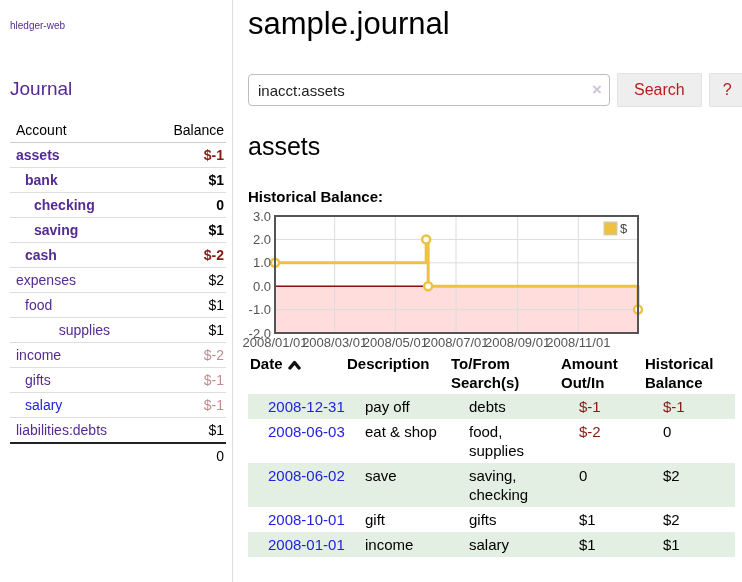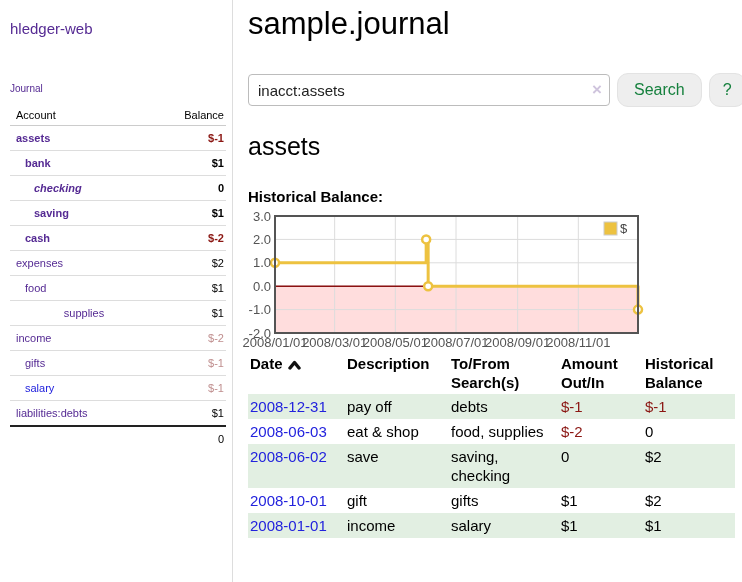--- a/index.html
+++ b/index.html
@@ -8,57 +8,57 @@
     --chart-axis-text:#545454; --button-bg:#eeeeee;
   }
   *{box-sizing:border-box;}
   html,body{margin:0;padding:0;background:#fff;color:#000;
     font-family:"Liberation Sans",sans-serif;font-size:15px;}
   .page{width:742px;height:582px;display:flex;overflow:hidden;background:#fff;}
 
   
   .sidebar{width:233px;flex:0 0 233px;border-right:1px solid var(--divider-gray);
     padding:8px 8px 0 10px;}
-  .app-title{color:var(--accent-purple);font-size:15px;text-decoration:none;display:inline-block;margin-top:12px;}
-  .journal-link{display:inline-block;margin-top:46px;color:var(--accent-purple);font-size:10px;text-decoration:none;}
+  .app-title{color:var(--accent-purple);font-size:10px;text-decoration:none;display:inline-block;margin-top:12px;}
+  .journal-link{display:inline-block;margin-top:46px;color:var(--accent-purple);font-size:19px;text-decoration:none;}
   table{border-collapse:collapse;}
-  .acct-table{width:216px;margin-top:11px;font-size:11px;}
+  .acct-table{width:216px;margin-top:19px;font-size:14px;}
   .acct-table th{font-weight:normal;text-align:left;padding:3px 2px 4px 6px;border-bottom:1px solid #ccc;}
   .acct-table th.bal-h{text-align:right;padding-right:2px;}
   .acct-table td{padding:3px 2px;border-bottom:1px solid #ddd;line-height:18px;}
   .acct-table td.bal-cell{text-align:right;padding-right:2px;white-space:nowrap;}
   .acct-link{color:var(--accent-purple);text-decoration:none;}
   .acct-link.unvisited{color:var(--link-blue);}
   tr.in-query .acct-link{font-weight:bold;}
   tr.in-query .bal-cell{font-weight:bold;}
   .bal-cell.neg-strong{color:var(--negative-strong);}
   .bal-cell.neg-soft{color:var(--negative-soft);}
   tr.total-row td{border-top:2px solid #222;border-bottom:none;text-align:right;padding-right:2px;}
 
   
   .main{flex:1;padding:4px 6px 0 15px;position:relative;}
   h1.page-title{font-size:31px;font-weight:normal;margin:2px 0 0;letter-spacing:0;}
   .search-form{margin-top:31px;display:flex;align-items:center;gap:7px;}
   .search-wrap{position:relative;width:362px;}
   .search-input{width:100%;height:32px;border:1px solid #bcbcbc;border-radius:4px;
     padding:0 26px 0 9px;font-size:15px;font-family:inherit;color:#222;outline:none;}
   .clear-x{position:absolute;right:8px;top:6px;color:#cfc4dd;font-size:17px;font-weight:bold;cursor:pointer;line-height:20px;}
-  .btn{height:34px;background:var(--button-bg);border:1px solid #e3e3e3;border-radius:11px;
-    font-size:16px;font-family:inherit;color:#15803d;padding:0 16px;cursor:pointer;}
+  .btn{height:34px;background:var(--button-bg);border:1px solid #e3e3e3;border-radius:1px;
+    font-size:16px;font-family:inherit;color:#b91c1c;padding:0 16px;cursor:pointer;}
   .btn.help{padding:0 13px;}
   h2.account-heading{font-size:25px;font-weight:normal;margin:25px 0 0;}
   .chart-label{font-weight:bold;font-size:15px;margin:27px 0 9px;}
   #chart-svg{display:block;overflow:visible;}
 
   
   .register{font-size:15px;table-layout:fixed;width:487px;}
   .register th{font-weight:bold;text-align:left;vertical-align:top;padding:2px 3px 2px 2px;
     line-height:19px;white-space:pre-line;}
   .register th.num,.register td.num{}
-  .register td{padding:3px 3px 3px 2px;vertical-align:top;line-height:19px;}
+  .register td{padding:3px 3px 3px 20px;vertical-align:top;line-height:19px;}
   .register tr.alt{background:var(--row-green);}
   .date-link{color:var(--link-blue);text-decoration:none;white-space:nowrap;}
   .register .neg{color:var(--negative-strong);}
   .sort-icon{margin-left:5px;position:relative;top:1px;}
 </style>
 </head>
 <body>
 
 <div class="page">
 
@@ -79,21 +79,21 @@
     <td class="acct-cell" style="padding-left: 6px;"><a class="acct-link" href="#">assets</a></td>
     <td class="bal-cell neg-strong">$-1</td>
   </tr>
 
   <tr class="in-query">
     <td class="acct-cell" style="padding-left: 15px;"><a class="acct-link" href="#">bank</a></td>
     <td class="bal-cell">$1</td>
   </tr>
 
   <tr class="in-query">
-    <td class="acct-cell" style="padding-left: 24px; font-style: italic;"><a class="acct-link" href="#">checking</a></td>
+    <td class="acct-cell" style="padding-left: 24px;"><a class="acct-link" href="#">checking</a></td>
     <td class="bal-cell">0</td>
   </tr>
 
   <tr class="in-query">
     <td class="acct-cell" style="padding-left: 24px;"><a class="acct-link" href="#">saving</a></td>
     <td class="bal-cell">$1</td>
   </tr>
 
   <tr class="in-query">
     <td class="acct-cell" style="padding-left: 15px;"><a class="acct-link" href="#">cash</a></td>

